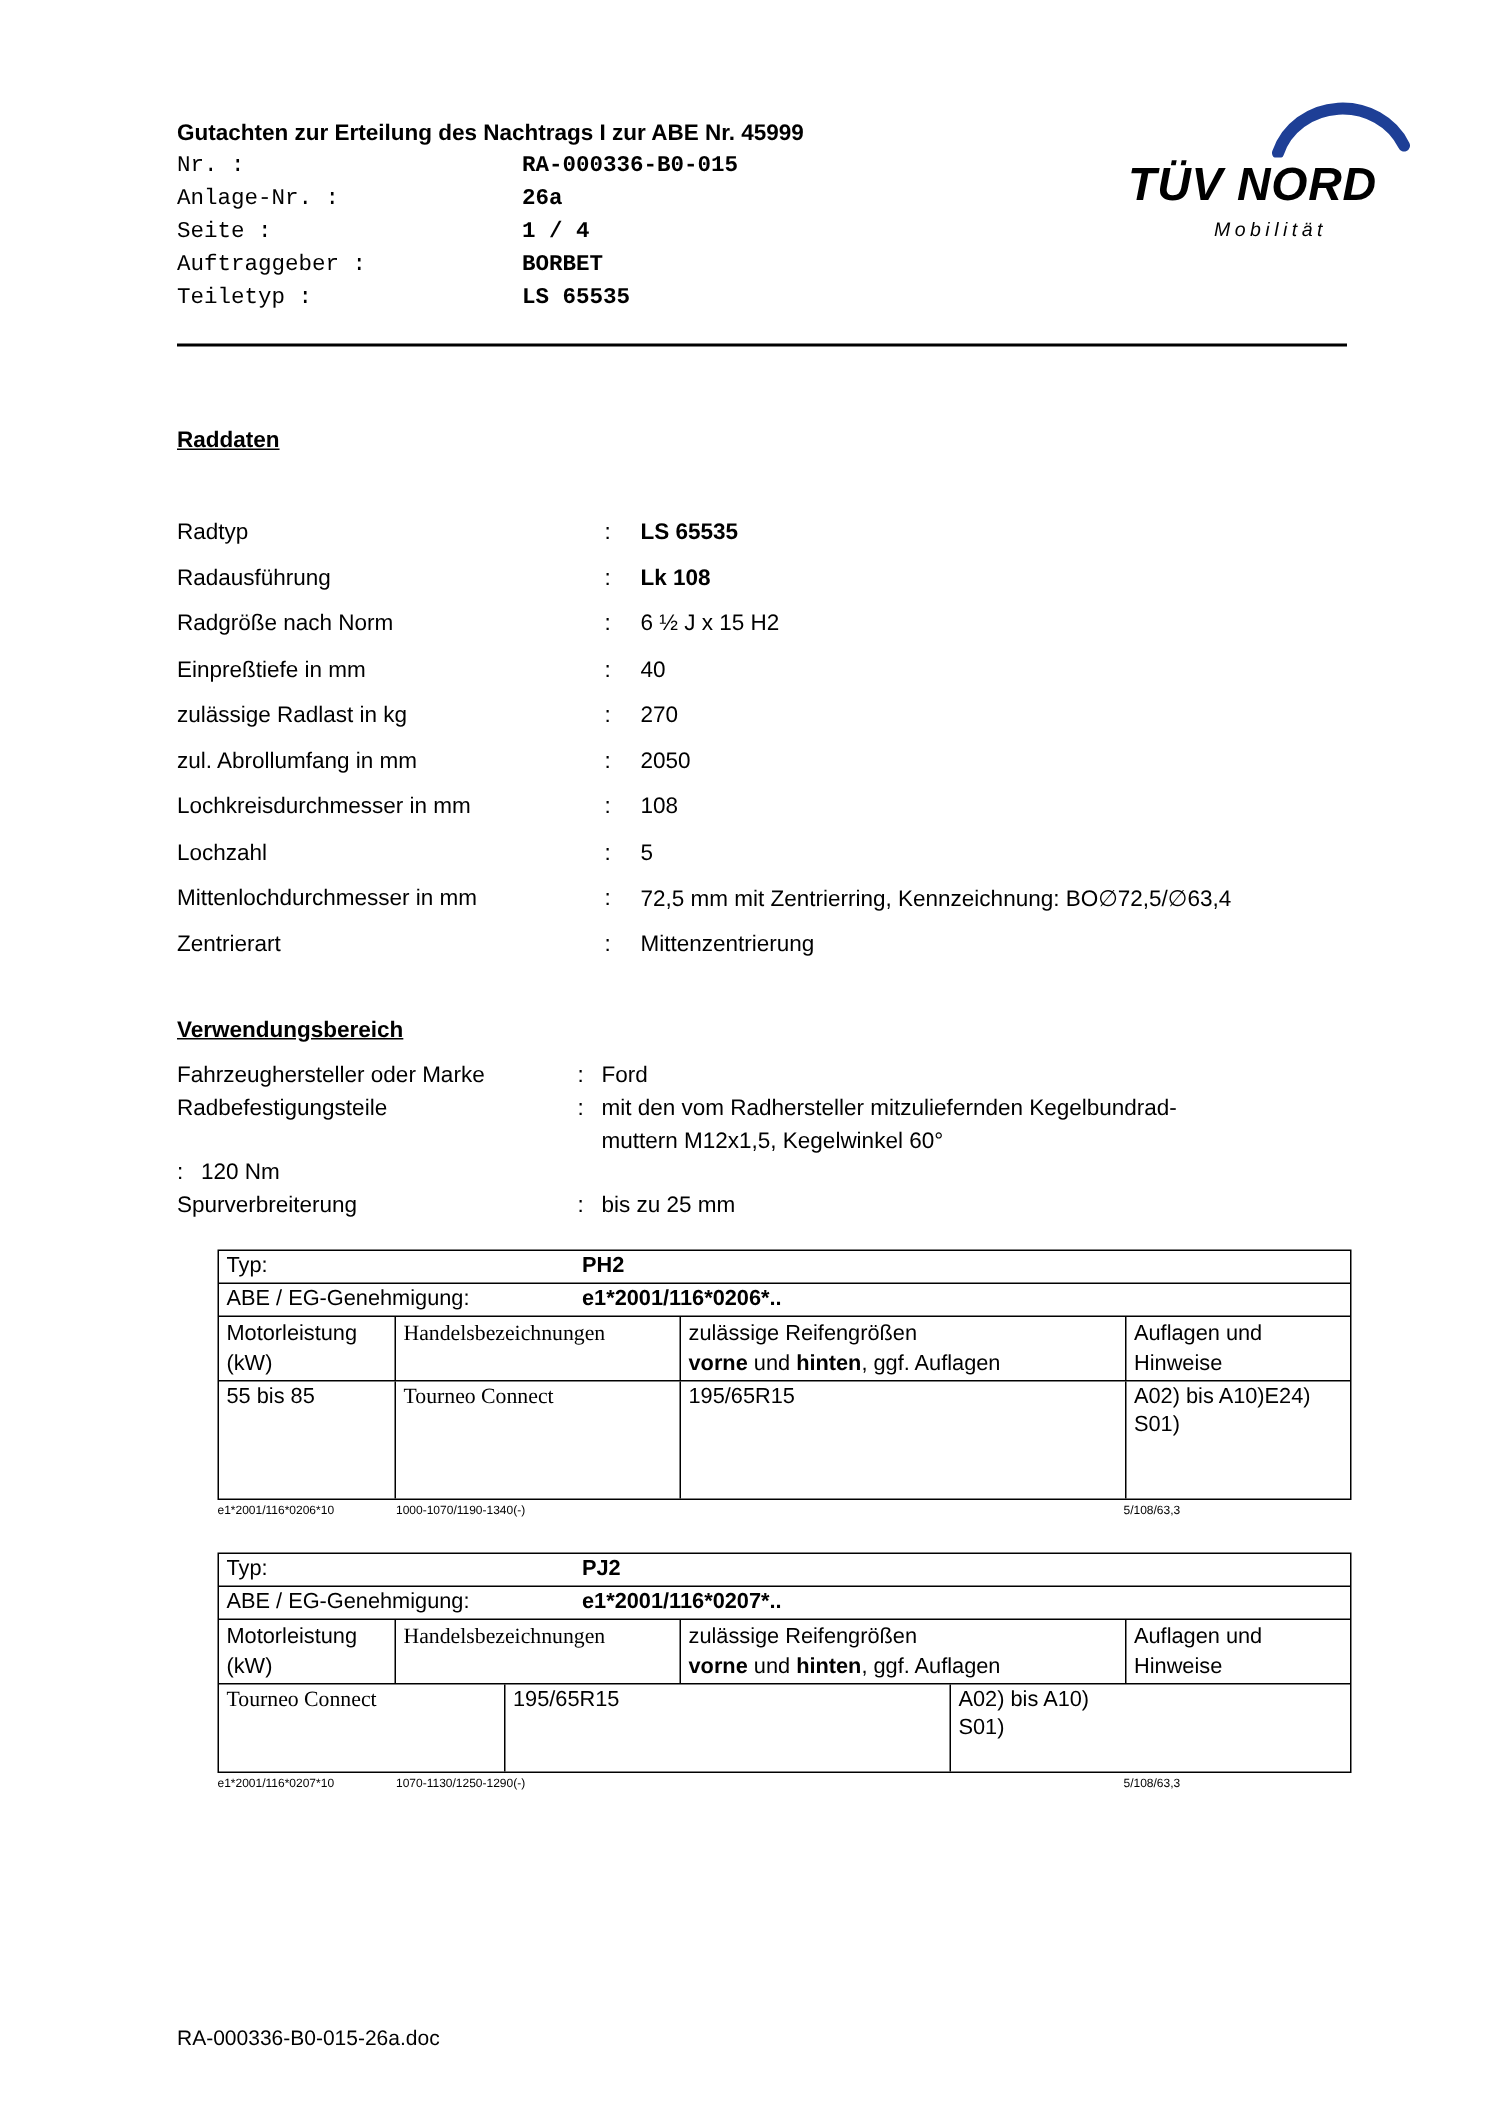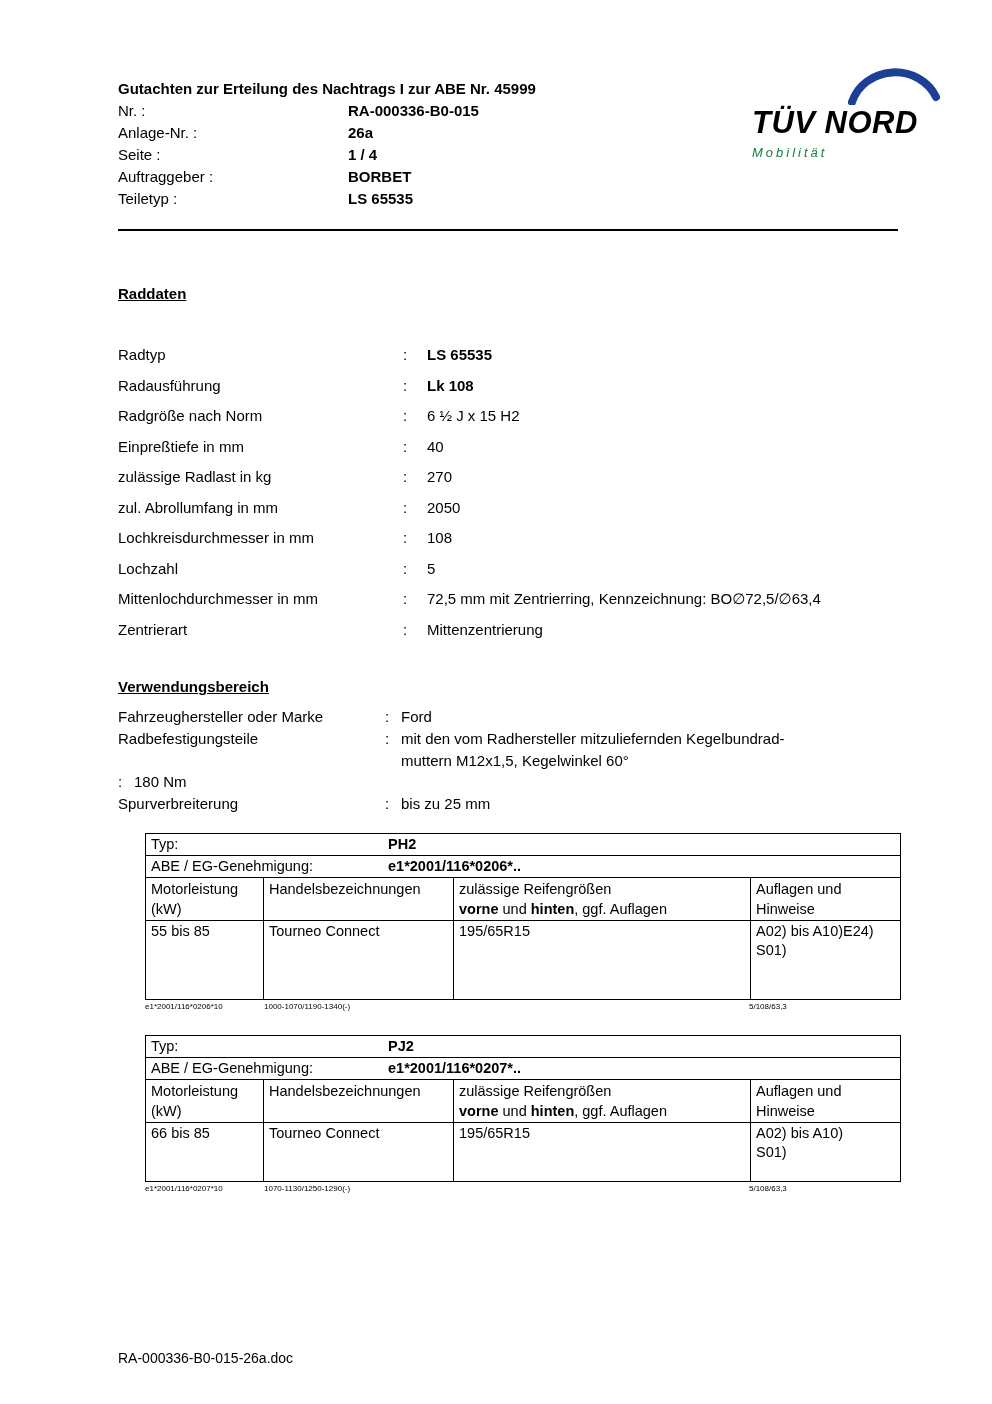--- a/index.html
+++ b/index.html
@@ -5,29 +5,29 @@
   * { box-sizing: border-box; margin: 0; padding: 0; }
   html,body { background:#ffffff; }
   body {
     width: 992px; height: 1404px; position: relative;
     font-family: "Liberation Sans", sans-serif; color:#000;
   }
 
   
   .header-block { position:absolute; left:118px; top:78px; font-size:15px; line-height:22px; }
   .doc-title { font-weight:bold; }
-  .hrow { display:flex; }
+  .hrow { display:flex;font-family:Liberation Mono, monospace; }
   .hl { width:230px; }
   .hv { font-weight:bold; }
 
   
   .logo { position:absolute; left:752px; top:50px; width:190px; height:122px; }
   .swoosh { display:block; }
   .brand { font-size:31px; font-weight:bold; font-style:italic; color:#000000; white-space:nowrap; letter-spacing:0.5px; }
-  .tagline { font-size:13px; font-style:italic; color:#15803d; letter-spacing:3px; text-align:left; margin-top:4px; }
+  .tagline { font-size:13px; font-style:italic; color:#000000; letter-spacing:3px; text-align:center; margin-top:4px; }
 
   .divider { position:absolute; left:118px; top:229px; width:780px; height:2px; background:#000; }
 
   
   .sec-heading { position:absolute; left:118px; font-size:15px; font-weight:bold; text-decoration:underline; }
   .sec-raddaten { top:285px; }
   .sec-vb { top:678px; }
 
   
   .raddaten-list { position:absolute; left:118px; top:346px; width:782px; font-size:15px; }
@@ -49,21 +49,21 @@
   .twrap-1 { top:833px; }
   .twrap-2 { top:1035px; }
   .dtable { width:100%; border:1.5px solid #000; font-size:14.5px; }
   .meta-row { display:flex; padding:1px 5px; line-height:19px; }
   .meta-label { width:237px; flex-shrink:0; }
   .meta-value { font-weight:bold; }
   .trow { display:flex; border-top:1px solid #000; }
   .cell { padding:1px 5px; border-left:1px solid #000; }
   .cell:first-child { border-left:none; }
   .c1 { width:117px; flex-shrink:0; }
-  .c2 { width:190px; flex-shrink:0; }
+  .c2 { width:190px; flex-shrink:0;font-family:Liberation Serif, serif; }
   .c3 { width:297px; flex-shrink:0; }
   .c4 { flex:1; }
   .head-row .cell { line-height:20px; }
   .data-row .cell { line-height:19px; }
   .t1 .data-row { min-height:79px;justify-content:space-between; }
   .t2 .data-row { min-height:59px; }
   .preline { white-space:pre-line; }
 
   .footnote { position:relative; height:12px; margin-top:2px; font-size:8px; line-height:10px; }
   .fn-left  { position:absolute; left:0; }
@@ -173,21 +173,21 @@
     <span class="vv">Ford</span>
   </div>
   <div class="vrow">
     <span class="vl">Radbefestigungsteile</span>
     <span class="vc">:</span>
     <span class="vv">mit den vom Radhersteller mitzuliefernden Kegelbundrad-
 muttern M12x1,5, Kegelwinkel 60°</span>
   </div>
   <div class="vrow">
     <span class="vc">:</span>
-    <span class="vv">180 Nm</span>
+    <span class="vv">120 Nm</span>
   </div>
   <div class="vrow">
     <span class="vl">Spurverbreiterung</span>
     <span class="vc">:</span>
     <span class="vv">bis zu 25 mm</span>
   </div>
 </div>
 
 <div class="twrap twrap-1">
   <div class="dtable t1">
@@ -254,21 +254,20 @@
       </div>
       <div class="cell c3">
         <div>zulässige Reifengrößen</div>
         <div><b>vorne</b><span> und </span><b>hinten</b><span>, ggf. Auflagen</span></div>
       </div>
       <div class="cell c4">
         <div>Auflagen und Hinweise</div>
       </div>
     </div>
     <div class="trow data-row">
-      <div class="cell c1">66 bis 85</div>
       <div class="cell c2">Tourneo Connect</div>
       <div class="cell c3">195/65R15</div>
       <div class="cell c4 preline">A02) bis A10)
 S01)</div>
     </div>
   </div>
   <div class="footnote">
     <span class="fn-left">e1*2001/116*0207*10</span>
     <span class="fn-mid">1070-1130/1250-1290(-)</span>
     <span class="fn-right">5/108/63,3</span>

